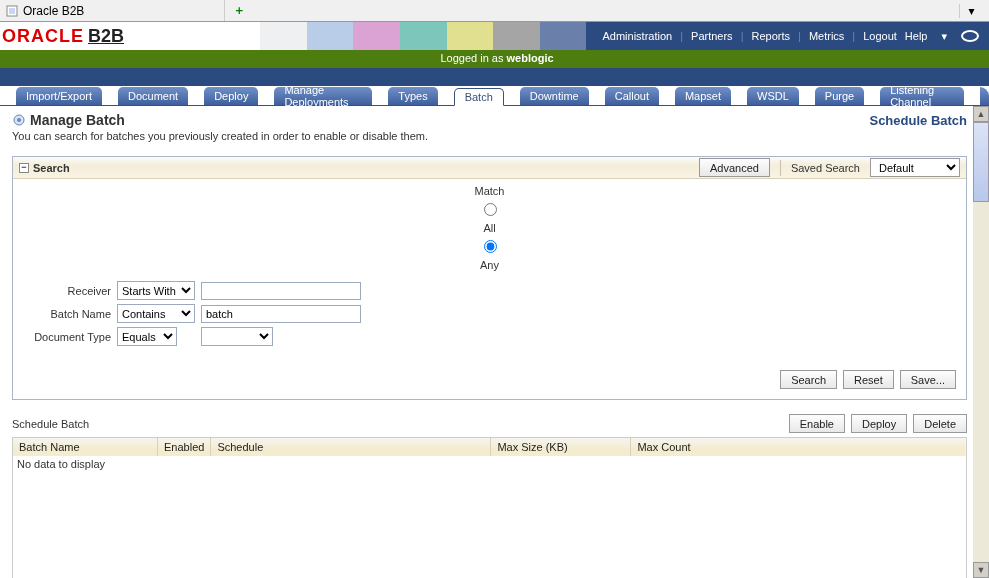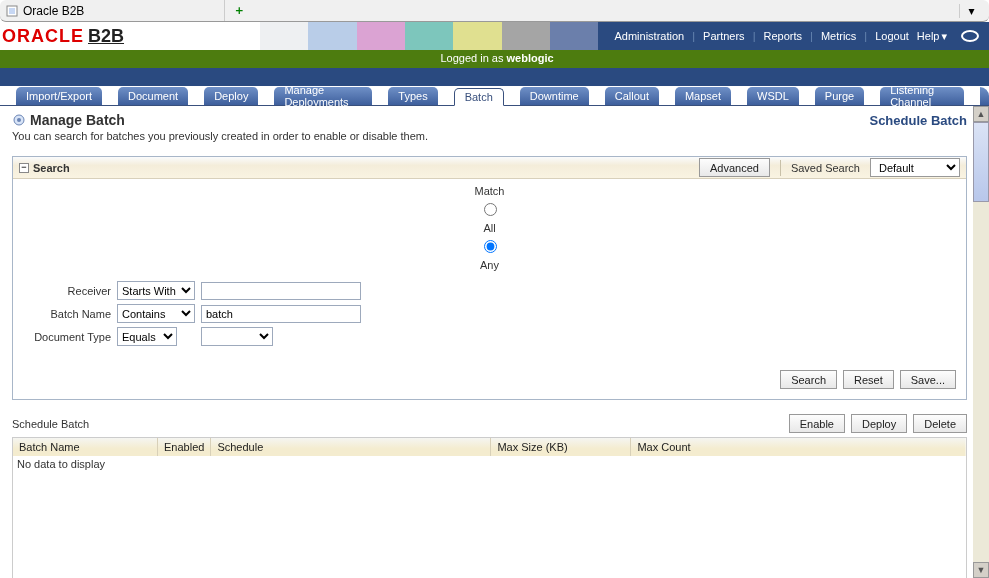--- a/index.html
+++ b/index.html
@@ -13,21 +13,20 @@
   }
   
   .title-bar {
     height: 22px;
     background: #f0f0f0;
     border-bottom: 1px solid #999;
     display: flex;
     align-items: center;
     padding: 0 6px;
     font-size: 12px;
-    border-radius: 6px;
   }
   .title-bar .favicon {
     width: 12px; height: 12px;
     margin-right: 5px;
     display: inline-block;
   }
   .title-bar .tab-title-section {
     display:flex; align-items:center;
     padding-right: 140px;
   }
@@ -82,21 +81,21 @@
     background: #2a4a80;
     display: flex;
     align-items: center;
     color: #fff;
     padding: 0 10px 0 16px;
     font-size: 11px;
     gap: 8px;
   }
   .nav-strip-right a { color: #fff; text-decoration: none; cursor: pointer; }
   .nav-strip-right .sep { color: #6686b0; }
-  .nav-strip-right .help { display:flex; align-items:center; gap:2px; }
+  .nav-strip-right .help { display:flex; align-items:center; gap:14px; }
   .nav-strip-right .oracle-o {
     width: 18px; height: 12px;
     border: 2px solid #fff;
     border-radius: 50% / 50%;
     margin-left: 6px;
   }
   
   .blue-bar {
     height: 18px;
     background: #4d7c0f;

